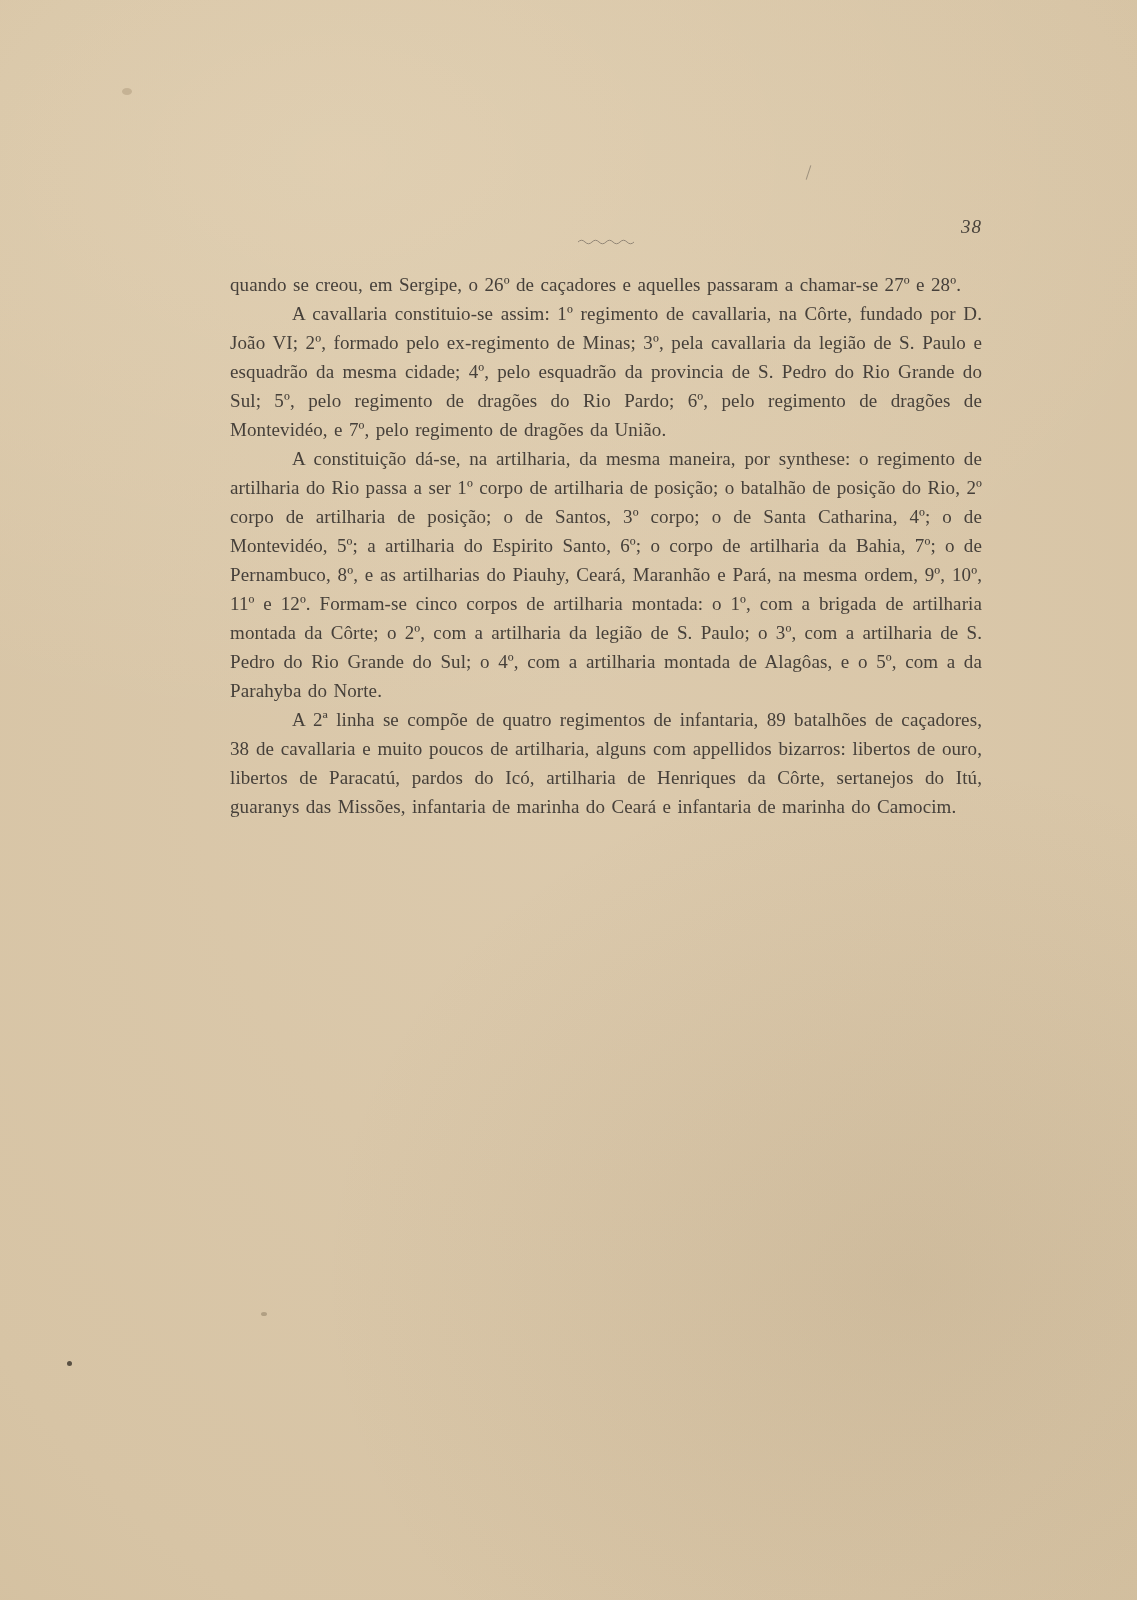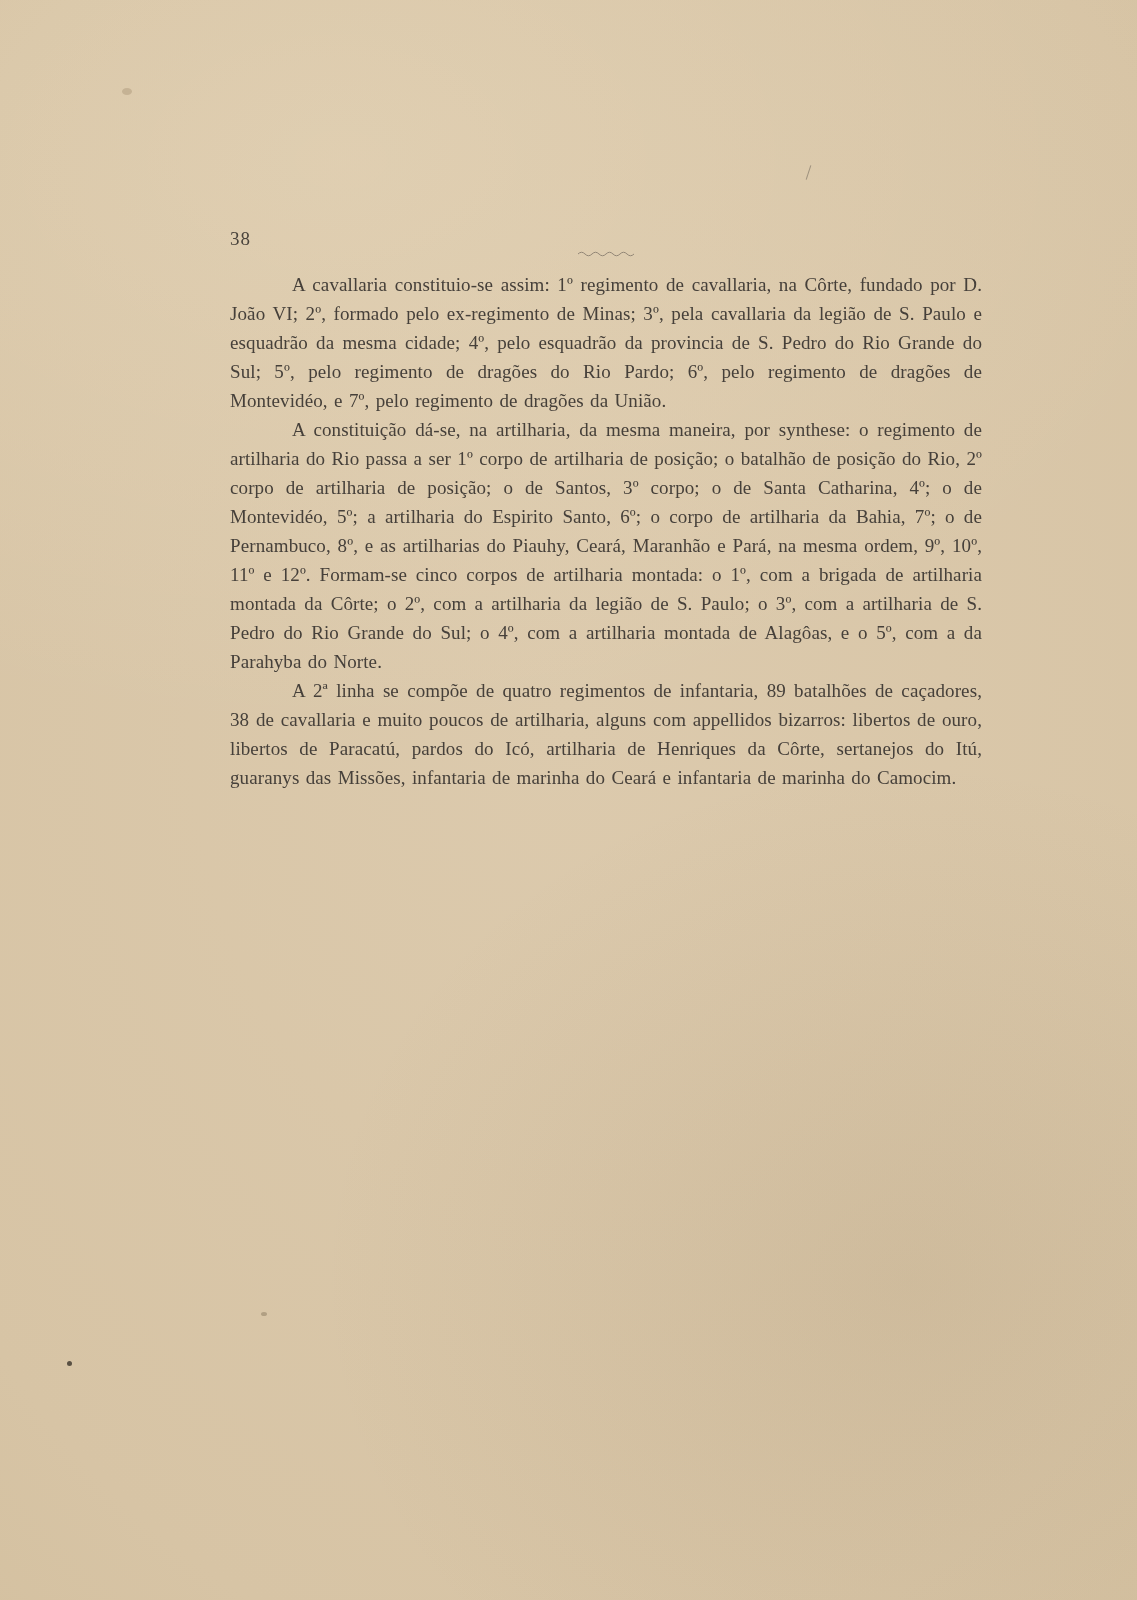--- a/index.html
+++ b/index.html
@@ -20,24 +20,25 @@
     color: #47413a;
   }
 
   .page {
     position: absolute;
     inset: 0;
   }
 
   .page-number-wrap {
     position: absolute;
-    top: 228px;
+    top: 216px;
     left: 230px;
     width: 752px;
-    text-align: left;
+    text-align: right;
+    font-style: italic;
   }
 
   .page-number {
     font-size: 19px;
     letter-spacing: 1px;
     color: #4a443c;
     display: inline-block;
   }
 
   .flourish {
@@ -119,20 +120,21 @@
 <div class="page">
 
   <div class="page-number-wrap">
     <div class="page-number">38</div>
     <svg class="flourish" width="58" height="6" viewBox="0 0 58 6">
       <path d="M1,3 q3.5,-3.5 7,0 t7,0 t7,0 t7,0 t7,0 t7,0 t7,0 t7,0" fill="none" stroke="#6b6258" stroke-width="1"></path>
     </svg>
   </div>
 
   <div class="text-block">
+    <p class="para no-indent">quando se creou, em Sergipe, o 26º de caçadores e aquelles passaram a chamar-se 27º e 28º.</p>
     <p class="para">A cavallaria constituio-se assim: 1º regimento de cavallaria, na Côrte, fundado por D. João VI; 2º, formado pelo ex-regimento de Minas; 3º, pela cavallaria da legião de S. Paulo e esquadrão da mesma cidade; 4º, pelo esquadrão da provincia de S. Pedro do Rio Grande do Sul; 5º, pelo regimento de dragões do Rio Pardo; 6º, pelo regimento de dragões de Montevidéo, e 7º, pelo regimento de dragões da União.</p>
     <p class="para">A constituição dá-se, na artilharia, da mesma maneira, por synthese: o regimento de artilharia do Rio passa a ser 1º corpo de artilharia de posição; o batalhão de posição do Rio, 2º corpo de artilharia de posição; o de Santos, 3º corpo; o de Santa Catharina, 4º; o de Montevidéo, 5º; a artilharia do Espirito Santo, 6º; o corpo de artilharia da Bahia, 7º; o de Pernambuco, 8º, e as artilharias do Piauhy, Ceará, Maranhão e Pará, na mesma ordem, 9º, 10º, 11º e 12º.  Formam-se cinco corpos de artilharia montada: o 1º, com a brigada de artilharia montada da Côrte; o 2º, com a artilharia da legião de S. Paulo; o 3º, com a artilharia de S. Pedro do Rio Grande do Sul; o 4º, com a artilharia montada de Alagôas, e o 5º, com a da Parahyba do Norte.</p>
     <p class="para">A 2ª linha se compõe de quatro regimentos de infantaria, 89 batalhões de caçadores, 38 de cavallaria e muito poucos de artilharia, alguns com appellidos bizarros: libertos de ouro, libertos de Paracatú, pardos do Icó, artilharia de Henriques da Côrte, sertanejos do Itú, guaranys das Missões, infantaria de marinha do Ceará e infantaria de marinha do Camocim.</p>
   </div>
 
   <div class="scan-slash"></div>
   <div class="speck-1"></div>
   <div class="speck-2"></div>
   <div class="speck-3"></div>
 

